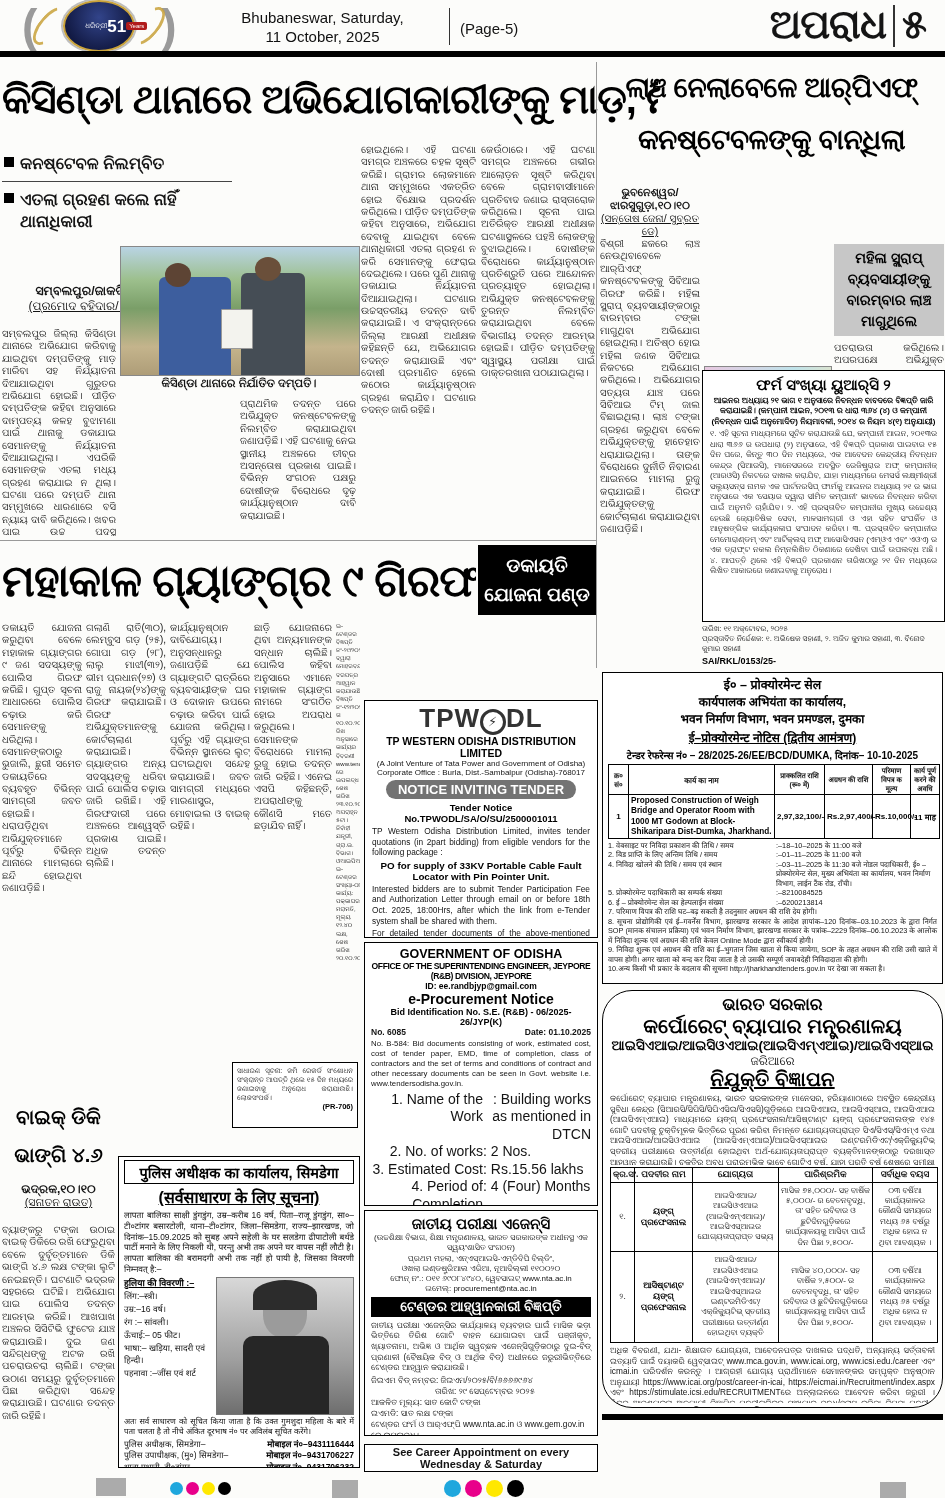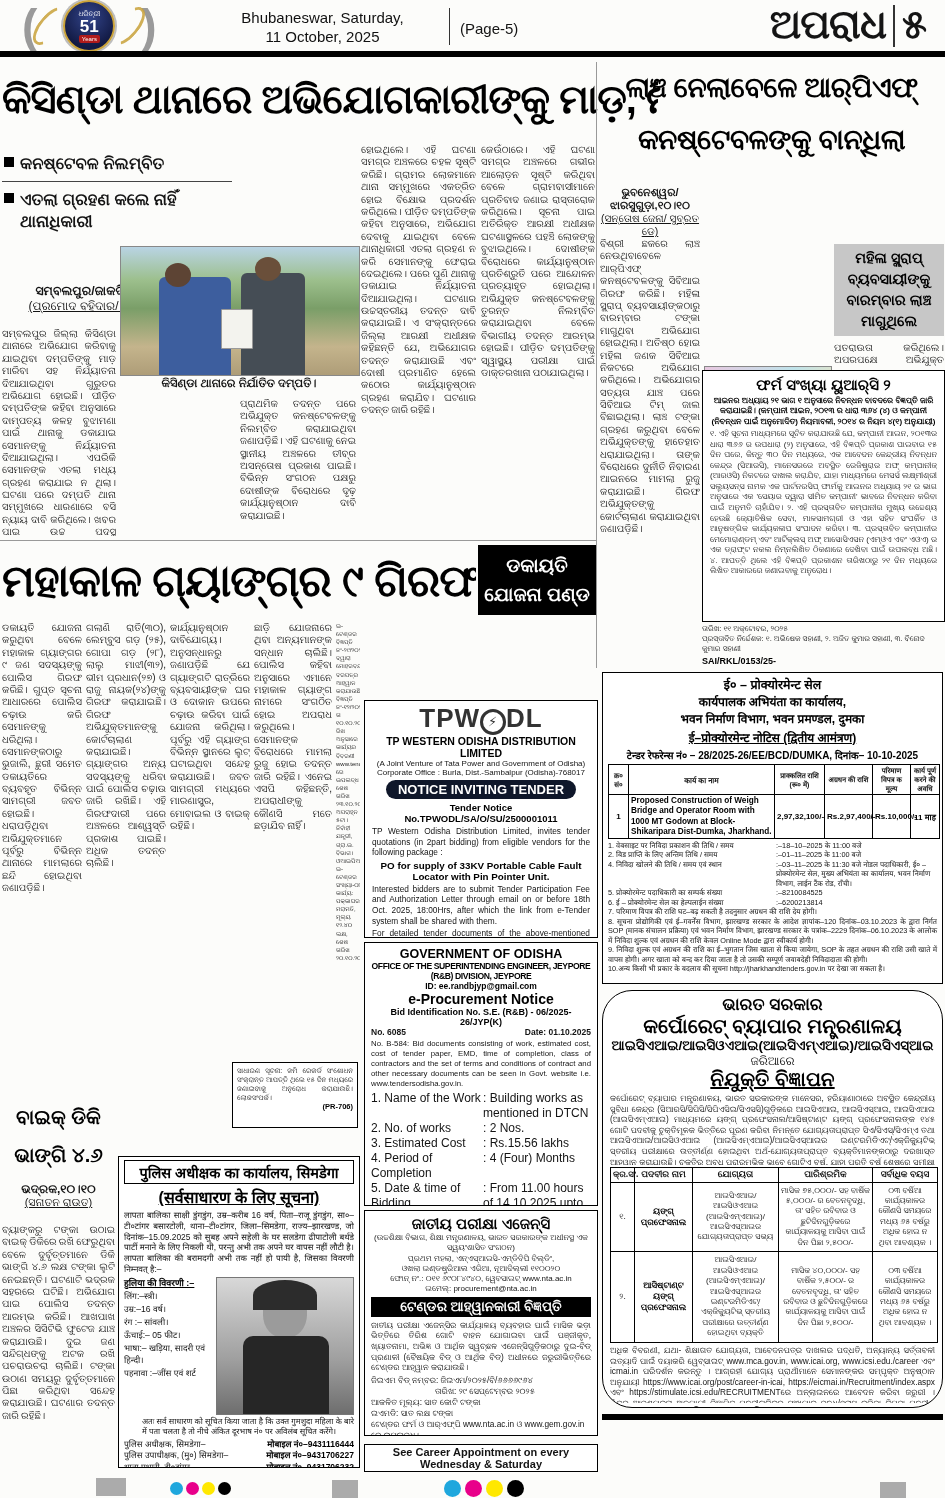--- a/index.html
+++ b/index.html
@@ -13,21 +13,21 @@
   .center{text-align:center;}
   .vline{background:#333;width:1px;}
   .hline{background:#333;height:1px;}
   .rule{background:#000;}
   
   .logo-wrap{display:flex;align-items:center;gap:2px;}
   .laurel{width:16px;height:40px;border:3px solid #c9a23a;border-radius:50%;border-right-color:transparent;border-top-color:transparent;transform:rotate(40deg);opacity:.85;}
   .laurel.r{transform:rotate(-140deg);}
   .paren{font-size:46px;color:#9a9a9a;font-weight:bold;line-height:44px;}
   .badge{width:48px;height:48px;border-radius:50%;background:radial-gradient(circle at 50% 32%,#32448a,#121a44 72%);
-         border:2px solid #c9a23a;box-shadow:0 0 0 2px #bdbdbd;display:flex;flex-direction:column;align-items:center;justify-content:center;color:#fff;}
+         border:2px solid #c9a23a;box-shadow:0 0 0 2px #bdbdbd;display:flex;flex-direction:row;align-items:center;color:#fff;padding-left:20px;}
   .badge .nm{font-size:7px;line-height:8px;}
   .badge .yr{font-size:17px;font-weight:bold;line-height:17px;}
   .badge .yl{font-size:6px;background:#b01b1b;color:#fff;padding:0 3px;border-radius:2px;line-height:8px;}
   .dateblock{font-size:15px;line-height:1.25;text-align:center;color:#111;}
   .section-title{font-size:40px;font-weight:bold;letter-spacing:-1px;}
   
   .bullet-item{display:flex;gap:6px;padding:7px 2px;border-bottom:1px solid #444;font-size:16.5px;font-weight:bold;line-height:1.3;}
   .bullet-item:last-child{border-bottom:none;}
   .sq{flex:none;width:10px;height:10px;background:#000;margin-top:4px;}
   .dl1{font-size:12.5px;font-weight:bold;text-align:center;}
@@ -35,30 +35,30 @@
   
   .photo{overflow:hidden;position:relative;}
   .lead-photo-bg{position:absolute;inset:0;background:linear-gradient(#b9d4e4 0%,#9cbf8c 26%,#7a9e68 48%,#c4b48c 78%,#ae9d78 100%);}
   .fig{position:absolute;border-radius:6px 6px 0 0;}
   .cbi-photo-bg{position:absolute;inset:0;background:linear-gradient(120deg,#e8c8e0,#bfe3ea 45%,#f3e3b8 80%);}
   .girl-photo-bg{position:absolute;inset:0;background:linear-gradient(#d8d8d8,#9f9f9f 60%,#6e6e6e);}
   .capt{font-size:11.5px;font-weight:bold;text-align:center;}
   .graybox{background:#c7c7c7;color:#000;font-weight:bold;font-size:14.5px;text-align:center;display:flex;align-items:center;justify-content:center;padding:4px;box-sizing:border-box;line-height:1.45;}
   .kicker{background:#000;color:#fff;text-align:center;font-weight:bold;font-size:19px;line-height:1.55;display:flex;flex-direction:column;justify-content:center;}
   
-  .pill{background:#0f172a;color:#fff;font-weight:bold;border-radius:12px;text-align:center;font-size:13px;padding:2px 10px;width:78%;margin:3px auto;}
+  .pill{background:#737373;color:#fff;font-weight:bold;border-radius:12px;text-align:center;font-size:13px;padding:2px 10px;width:78%;margin:3px auto;}
   .blackbar{background:#000;color:#fff;font-weight:bold;text-align:center;font-size:13.5px;padding:2px 0;margin:3px 0;}
   .p8{font-size:8.3px;line-height:1.28;text-align:justify;margin:2px 0;}
   table{border-collapse:collapse;width:100%;}
   .gtbl th,.gtbl td{border:1px solid #000;padding:1px 2px;vertical-align:middle;}
   .u{text-decoration:underline;}
   .dot{border-radius:50%;position:absolute;}
   .lvrow{display:flex;font-size:7.3px;line-height:1.3;}
   .lvrow .lv-l{width:168px;flex:none;}
-  .eprow{display:flex;font-size:12px;line-height:1.25;}
+  .eprow{display:flex;font-size:14px;line-height:1.25;text-align:right;}
   .eprow .ep-l{width:112px;flex:none;}
   .ctrow{display:flex;justify-content:space-between;font-size:8.5px;line-height:1.35;}
 </style>
 </head>
 <body>
 
 <div class="page">
 
   <div class="abs logo-wrap" style="left:22px;top:2px;width:170px;height:48px;">
     <span class="paren">(</span>
@@ -190,21 +190,21 @@
         <div>भाषा:–  खड़िया, सादरी एवं हिन्दी।</div>
         <div>पहनावा :–जींस एवं शर्ट</div>
       </div>
       <div class="photo" style="flex:1;height:136px;border:1px solid #777;">
         <div class="girl-photo-bg"></div>
         <div class="fig" style="left:46px;top:10px;width:44px;height:50px;background:#9b9b9b;border-radius:46%;"></div>
         <div class="fig" style="left:36px;top:2px;width:64px;height:30px;background:#2c2c2c;border-radius:50% 50% 0 0;"></div>
         <div class="fig" style="left:26px;top:58px;width:86px;height:78px;background:#262626;border-radius:10px 10px 0 0;"></div>
       </div>
     </div>
-    <div class="p8" style="font-size:8px;margin-left:18px;">अतः सर्व साधारण को सूचित किया जाता है कि उक्त गुमशुदा महिला के बारे में पता चलता है तो नीचे अंकित दूरभाष नं० पर अविलंब सूचित करेंगे।</div>
+    <div class="p8" style="font-size:8px;">अतः सर्व साधारण को सूचित किया जाता है कि उक्त गुमशुदा महिला के बारे में पता चलता है तो नीचे अंकित दूरभाष नं० पर अविलंब सूचित करेंगे।</div>
     <div>
       <div class="ctrow">
           <span>पुलिस अधीक्षक, सिमडेगा–</span>
           <span class="hdl">मोबाइल नं०–9431116444</span>
         </div>
       <div class="ctrow">
           <span>पुलिस उपाधीक्षक, (मु०) सिमडेगा–</span>
           <span class="hdl">मोबाइल नं०–9431706227</span>
         </div>
       <div class="ctrow">

